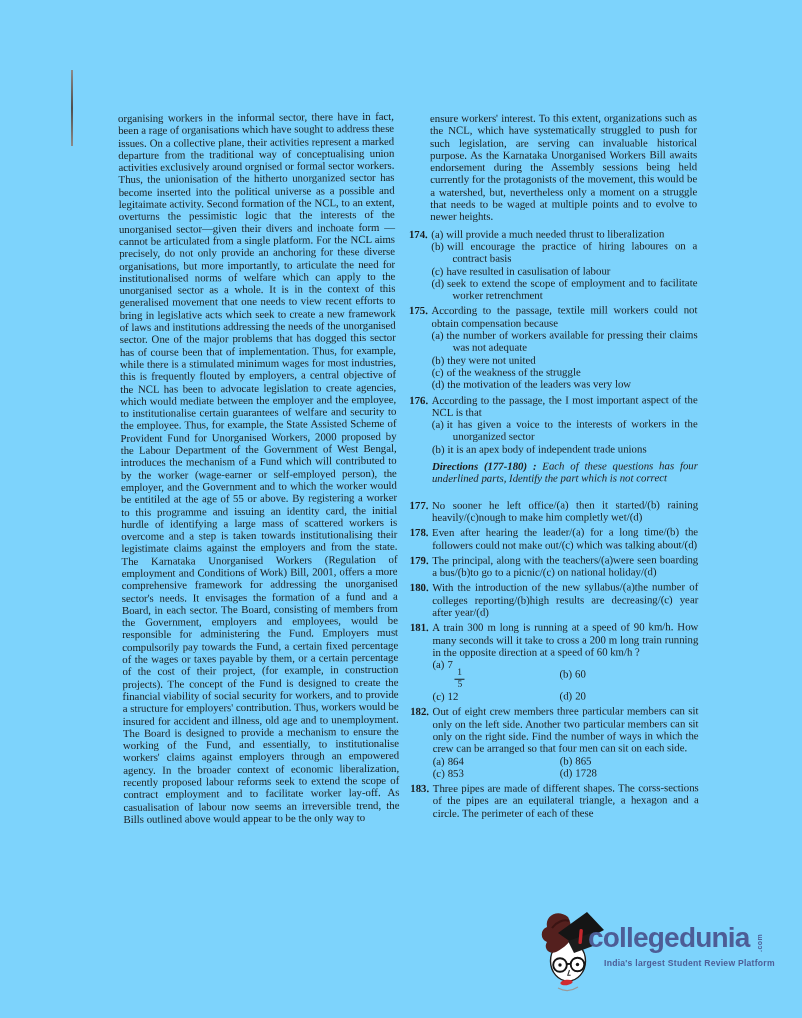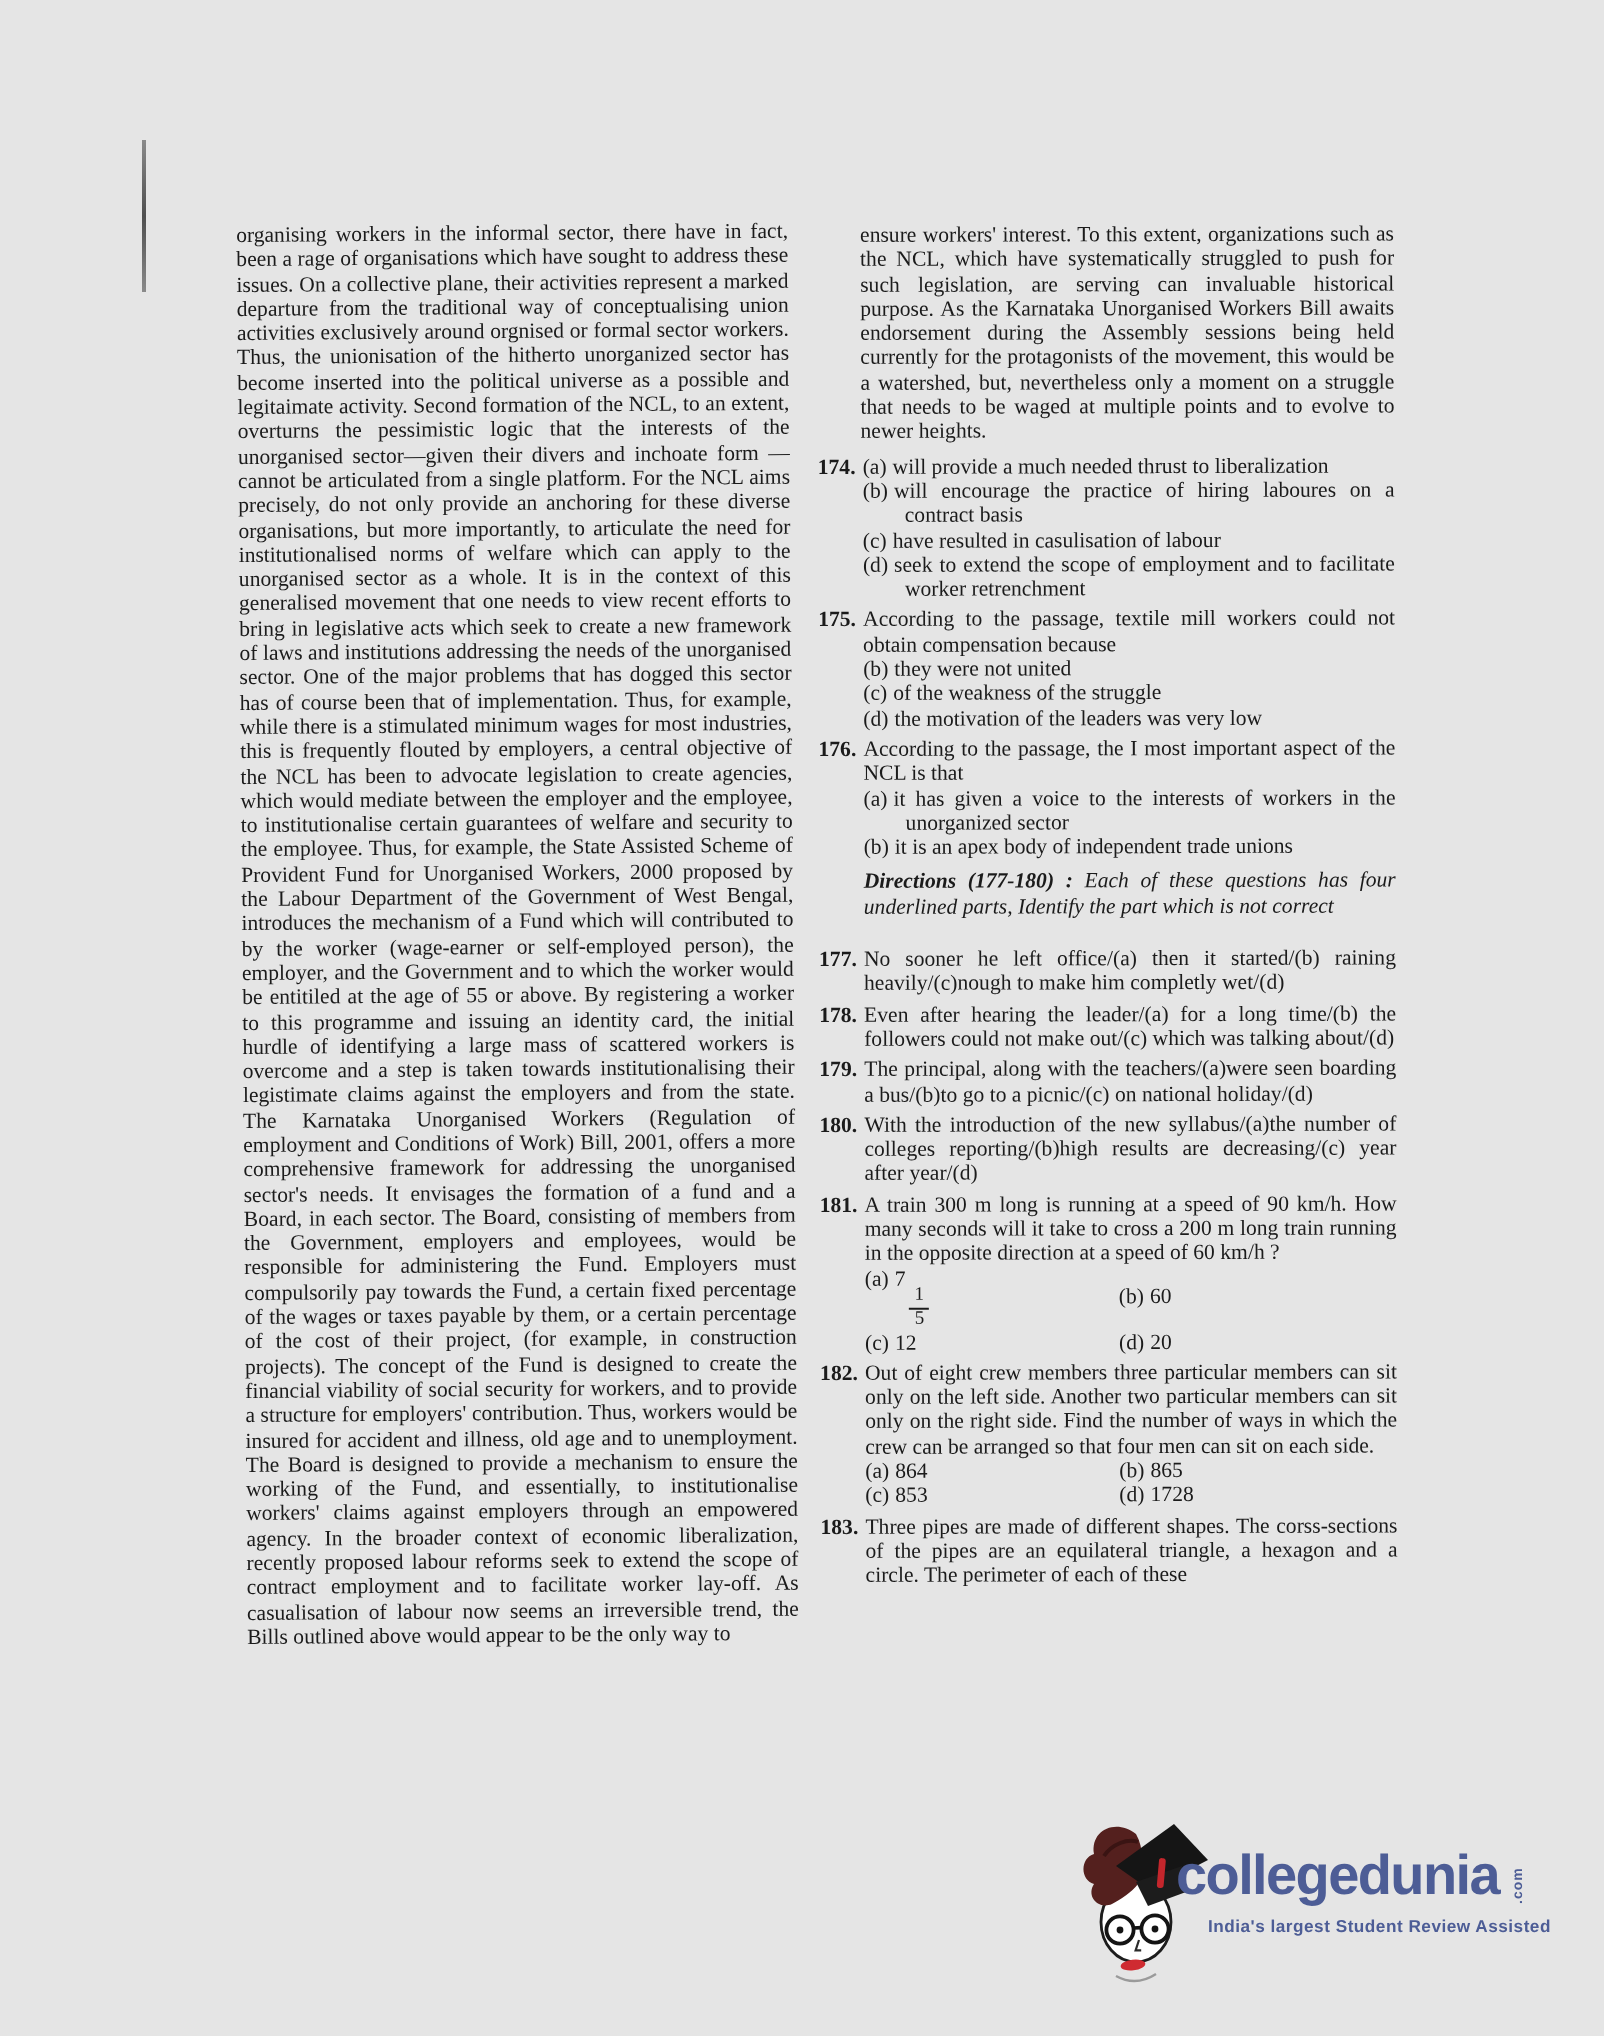--- a/index.html
+++ b/index.html
@@ -1,19 +1,19 @@
 <!DOCTYPE html>
 <html><head>
 <meta charset="utf-8">
 <style>
   * { margin:0; padding:0; box-sizing:border-box; }
   html,body { background:#ffffff; }
   body { width:802px; height:1018px; position:relative; overflow:hidden;
          font-family:"Liberation Serif", serif; color:#1b1b1b; }
-  .page { position:absolute; inset:0; background:#e5e5e5; }
+  .page { position:absolute; inset:0; background:#7dd3fc; }
 
   .scan-line { position:absolute; left:71px; top:70px; width:2px; height:76px;
                background:linear-gradient(#8a8a8a,#4f4f4f,#8a8a8a); }
 
   .col { font-size:10.8px; line-height:12.3px; }
   .col-left { position:absolute; left:118px; top:112px; width:276px;
               text-align:justify; transform:rotate(-0.45deg); transform-origin:top left; }
   .col-right { position:absolute; left:405px; top:112px; width:292px;
                transform:rotate(-0.15deg); transform-origin:top left; }
 
@@ -68,20 +68,21 @@
         <div class="opt"><span class="opt-label">(b)</span><span>will encourage the practice of hiring laboures on a contract basis</span></div>
         <div class="opt"><span class="opt-label">(c)</span><span>have resulted in casulisation of labour</span></div>
         <div class="opt"><span class="opt-label">(d)</span><span>seek to extend the scope of employment and to facilitate worker retrenchment</span></div>
       </div>
     </div>
 
     <div class="q">
       <span class="qnum">175.</span>
       <div class="qbody">
         <div class="stem">According to the passage, textile mill workers could not obtain compensation because</div>
+        <div class="opt"><span class="opt-label">(a)</span><span>the number of workers available for pressing their claims was not adequate</span></div>
         <div class="opt"><span class="opt-label">(b)</span><span>they were not united</span></div>
         <div class="opt"><span class="opt-label">(c)</span><span>of the weakness of the struggle</span></div>
         <div class="opt"><span class="opt-label">(d)</span><span>the motivation of the leaders was very low</span></div>
       </div>
     </div>
 
     <div class="q">
       <span class="qnum">176.</span>
       <div class="qbody">
         <div class="stem">According to the passage, the I most important aspect of the NCL is that</div>
@@ -176,16 +177,16 @@
       <circle cx="39.5" cy="56.5" r="1.7" fill="#141414"></circle>
 
       <path d="M31.5 62 L29.8 67.2 L32.6 67.2" fill="none" stroke="#2a2a2a" stroke-width="1.1"></path>
 
       <ellipse cx="28.5" cy="74.5" rx="6.2" ry="2.7" fill="#cf2b31" transform="rotate(-7 28.5 74.5)"></ellipse>
 
       <path d="M20 80 Q30 85.5 40 79" fill="none" stroke="#9a9a9a" stroke-width="1.2"></path>
     </svg>
     <div class="brand" style="color:#4d5d96">collegedunia</div>
     <div class="brand-tld" style="color:#4d5d96">.com</div>
-    <div class="tagline" style="color:#4d5d96">India's largest Student Review Assisted</div>
+    <div class="tagline" style="color:#4d5d96">India's largest Student Review Platform</div>
   </div>
 
 </div>
 
 </body></html>

